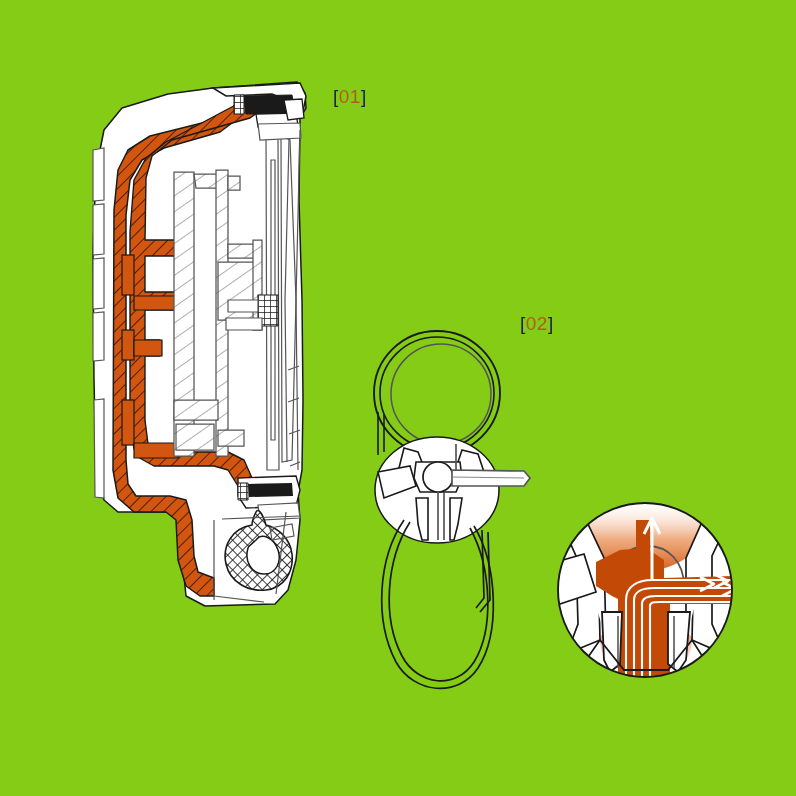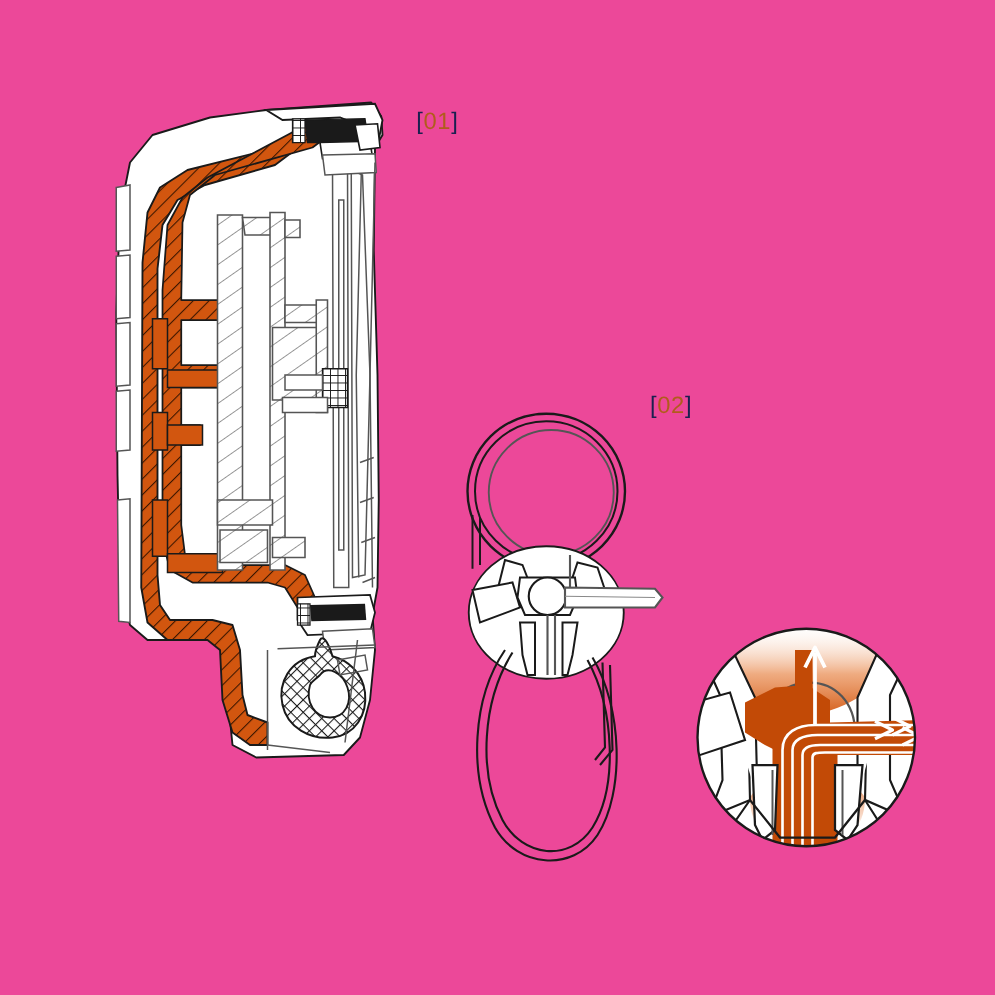--- a/index.html
+++ b/index.html
@@ -1,19 +1,19 @@
 <!DOCTYPE html>
 <html><head>
 <meta charset="utf-8">
 <title>Technical Cross-Section Diagram</title>
 <style>
   html,body{margin:0;padding:0;background:#ffffff;}
   body{width:796px;height:796px;overflow:hidden;
        font-family:"Liberation Sans",sans-serif;}
-  #stage{position:relative;width:796px;height:796px;background:#ec4899;text-align:right;}
+  #stage{position:relative;width:796px;height:796px;background:#84cc16;text-align:right;}
   svg.layer{position:absolute;left:0;top:0;width:796px;height:796px;display:block;}
   .calloutTxt{font-family:"Liberation Sans",sans-serif;font-size:19px;
               font-weight:400;fill:#1a2050;letter-spacing:0.5px;}
   .calloutNum{fill:#b15c1c;}
 </style>
 </head>
 <body>
 
 <div id="stage">
 

